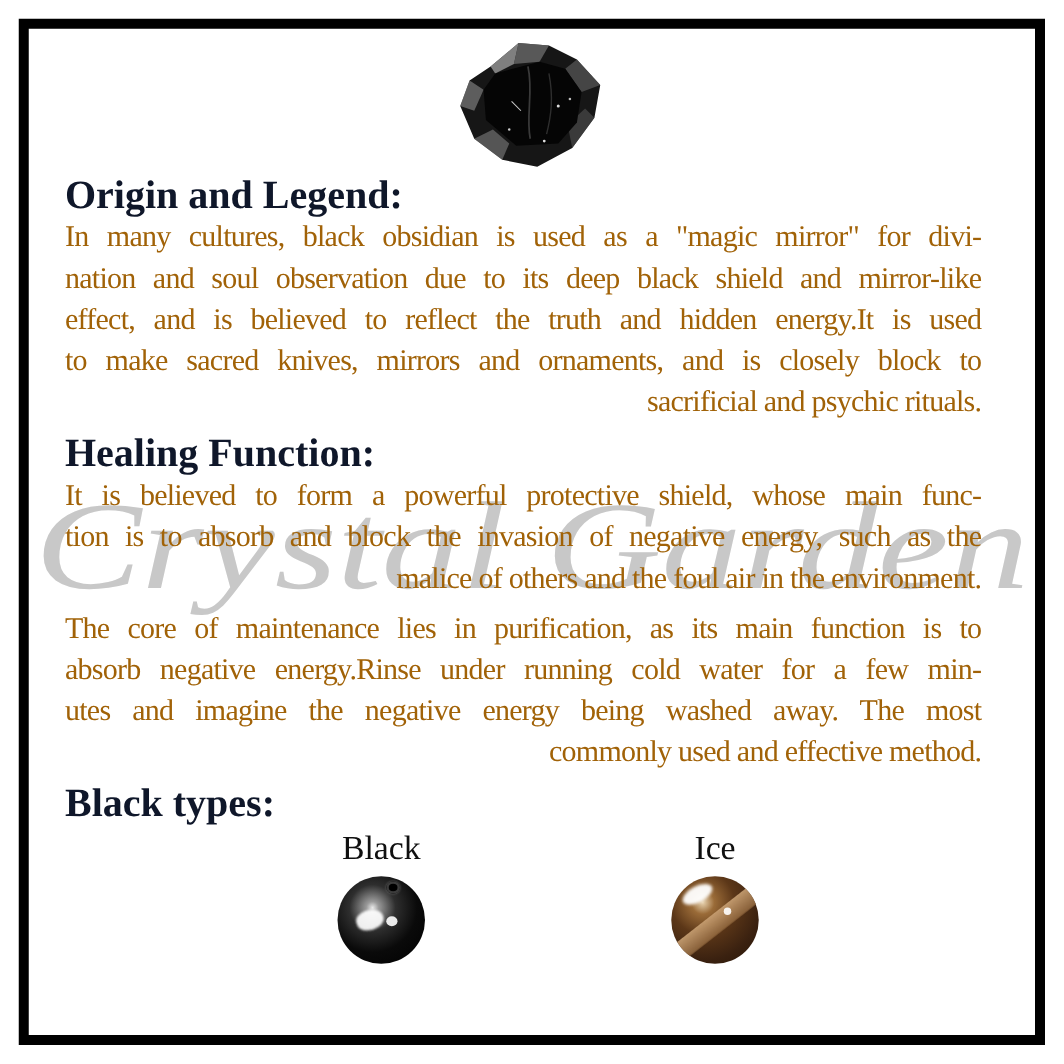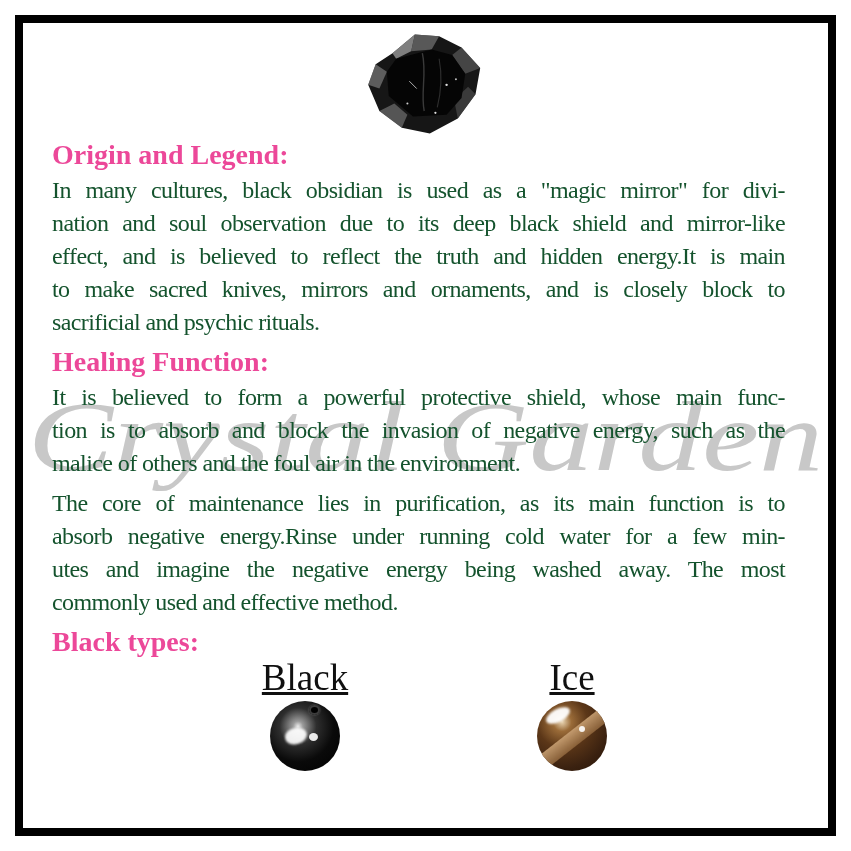--- a/index.html
+++ b/index.html
@@ -40,45 +40,44 @@
     box-sizing: border-box;
     z-index: 1;
   }
   .rock-wrap {
     height: 112px;
     margin-top: 4px;
     text-align: center;
   }
   .rock-wrap svg { height: 112px; width: 146px; }
   h2.section-heading {
-    font-size: 28px;
+    font-size: 32px;
     line-height: 32px;
     font-weight: bold;
-    color: #ec4899;
+    color: #0f172a;
     margin: 0 0 3px 0;
     letter-spacing: 0;
   }
   .para {
     margin: 0 16px 7px 0;
     font-size: 24px;
     line-height: 33px;
     letter-spacing: -0.6px;
-    color: #14532d;
+    color: #a16207;
   }
   .para .jline { text-align: justify; text-align-last: justify; }
-  .para .lline { text-align: left; }
+  .para .lline { text-align: right; }
   .labels-row { position: relative; height: 34px; margin-top: 2px; }
   .type-label {
     position: absolute;
     transform: translateX(-50%);
-    font-size: 37px;
+    font-size: 27px;
     line-height: 34px;
     color: #101010;
     white-space: nowrap;
-    text-decoration: underline;
   }
   .pos-black { left: 253px; }
   .pos-ice   { left: 520px; }
   .beads-row { position: relative; height: 70px; margin-top: 6px; }
   .bead {
     position: absolute;
     width: 70px; height: 70px;
     border-radius: 50%;
     transform: translateX(-50%);
     overflow: hidden;
@@ -160,21 +159,21 @@
       <circle cx="84" cy="92" r="1.2" fill="#dddddd"></circle>
       <circle cx="106" cy="56" r="1.1" fill="#bbbbbb"></circle>
     </svg>
   </div>
 
   <section>
     <h2 class="section-heading">Origin and Legend:</h2>
     <div class="para">
       <div class="jline">In many cultures, black obsidian is used as a "magic mirror" for divi-</div>
       <div class="jline">nation and soul observation due to its deep black shield and mirror-like</div>
-      <div class="jline">effect, and is believed to reflect the truth and hidden energy.It is main</div>
+      <div class="jline">effect, and is believed to reflect the truth and hidden energy.It is used</div>
       <div class="jline">to make sacred knives, mirrors and ornaments, and is closely block to</div>
       <div class="lline">sacrificial and psychic rituals.</div>
     </div>
   </section>
 
   <section>
     <h2 class="section-heading">Healing Function:</h2>
     <div class="para">
       <div class="jline">It is believed to form a powerful protective shield, whose main func-</div>
       <div class="jline">tion is to absorb and block the invasion of negative energy, such as the</div>

